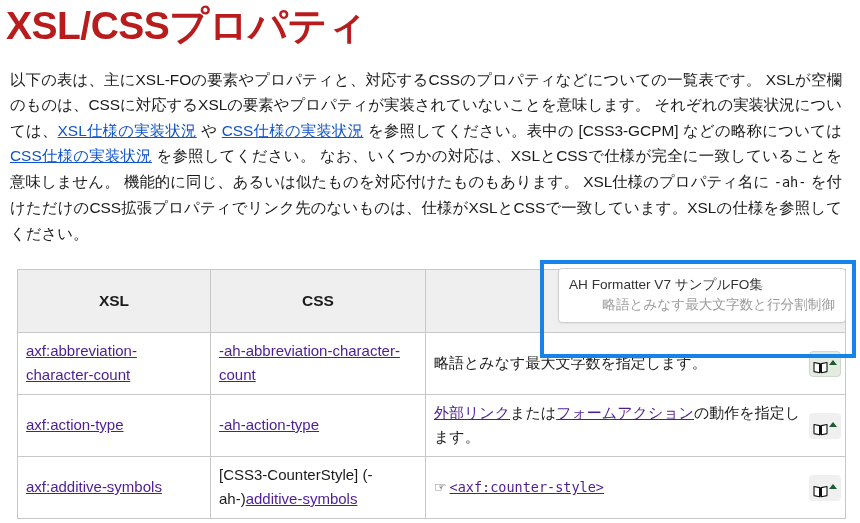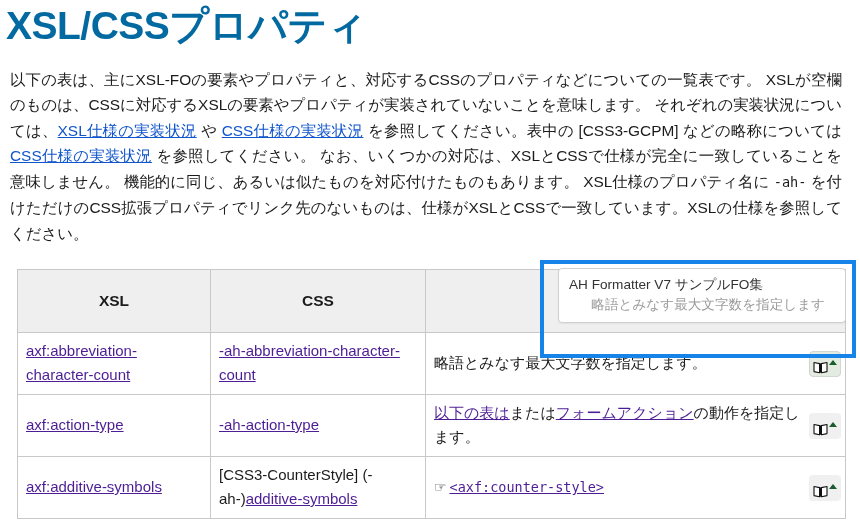--- a/index.html
+++ b/index.html
@@ -23,21 +23,21 @@
   }
 
   
   .page-title {
     font-size: 39px;
     font-weight: 700;
     line-height: 1.05;
     letter-spacing: -0.5px;
     margin: 0;
     padding: 6px 0 0 6px;
-    color: #0369a1;
+    color: #b91c1c;
   }
 
   
   .intro {
     margin: 4px;
     padding: 16px 8px 0 6px;
     font-size: 15.4px;
     line-height: 25.5px;
     color: #1b1b1b;
     text-align: justify;
@@ -157,21 +157,21 @@
   
   .tooltip-popup {
     position: absolute;
     left: 558px;
     top: 268px;
     width: 288px;
     box-sizing: border-box;
     background: #ffffff;
     border: 1px solid #cfcfcf;
     border-radius: 4px;
-    padding: 6px 20px 7px 10px;
+    padding: 6px 10px 7px 10px;
     z-index: 45;
     box-shadow: 0 1px 2px rgba(0,0,0,0.06);
   }
   .tooltip-line1 {
     font-size: 13.6px;
     color: #333333;
     line-height: 20px;
     white-space: nowrap;
   }
   .tooltip-line2 {
@@ -221,21 +221,21 @@
             </span>
             <span class="caret-up"></span>
           </span>
         </td>
       </tr>
 
 
       <tr>
         <td><a href="#">axf:action-type</a></td>
         <td><a href="#">-ah-action-type</a></td>
-        <td class="desc-cell"><a href="#">以下の表は</a><span>または</span><a href="#">フォームアクション</a><span>の動作を指定します。</span>
+        <td class="desc-cell"><a href="#">外部リンク</a><span>または</span><a href="#">フォームアクション</a><span>の動作を指定します。</span>
           <span class="book-btn">
             <span class="book-glyph">
               <svg viewBox="0 0 16 14" width="15" height="13" aria-hidden="true">
                 <path d="M1 1.6 L7 2.8 L7 12.6 L1 11.4 Z" fill="#ffffff" stroke="#111" stroke-width="1.2" stroke-linejoin="round"></path>
                 <path d="M15 1.6 L9 2.8 L9 12.6 L15 11.4 Z" fill="#ffffff" stroke="#111" stroke-width="1.2" stroke-linejoin="round"></path>
                 <line x1="8" y1="2.6" x2="8" y2="12.6" stroke="#111" stroke-width="1.2"></line>
               </svg>
             </span>
             <span class="caret-up"></span>
           </span>
@@ -256,18 +256,18 @@
             </span>
             <span class="caret-up"></span>
           </span>
         </td>
       </tr>
     </tbody>
   </table>
 
   <div class="tooltip-popup">
     <div class="tooltip-line1">AH Formatter V7 サンプルFO集</div>
-    <div class="tooltip-line2">略語とみなす最大文字数を指定します</div>
+    <div class="tooltip-line2">略語とみなす最大文字数と行分割制御</div>
   </div>
 
   <div class="highlight-box"></div>
 
 </div>
 
 </body></html>

